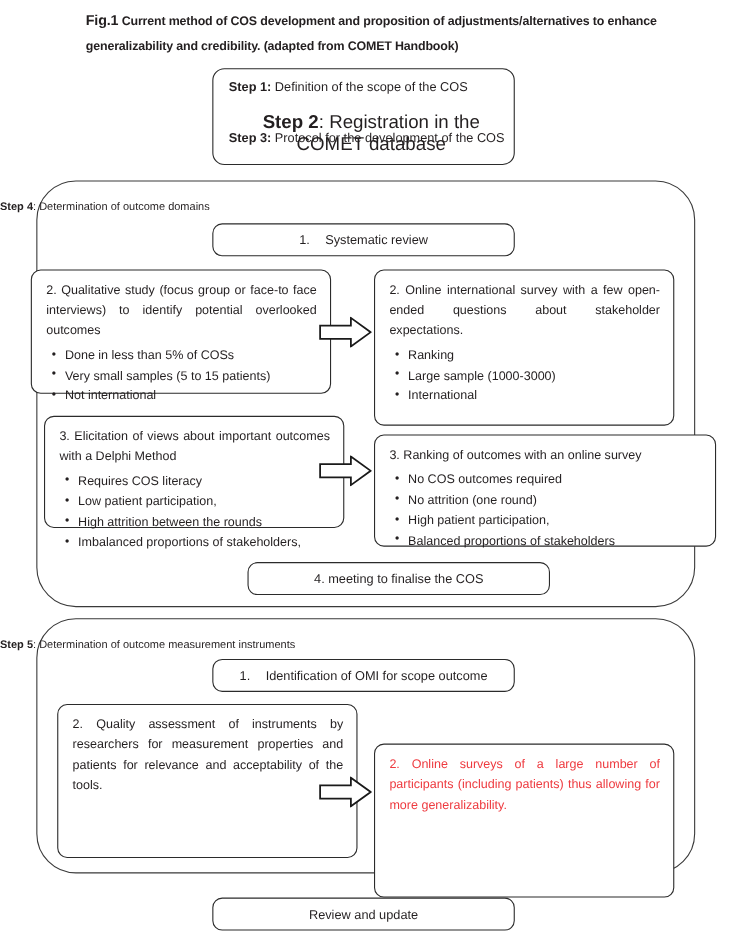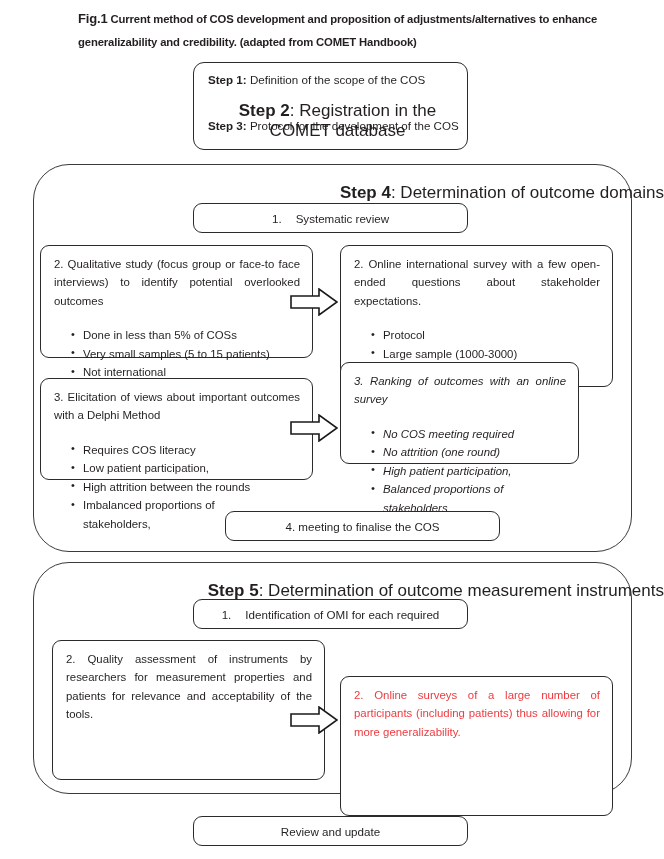--- a/index.html
+++ b/index.html
@@ -44,43 +44,43 @@
   .container-box {
     position: absolute;
     box-sizing: border-box;
     border: 1px solid #3a3a3a;
     border-radius: 36px;
     background: #ffffff;
   }
   .step-head {
     position: absolute;
     left: 0;
-    right: 0;
-    text-align: right;
-    font-size: 17px;
+    right: 16px;
+    text-align: left;
+    font-size: 10px;
     color: #231f20;
   }
   .step-head b { font-weight: bold; }
 
   .body-box-text {
     position: absolute;
     left: 13px;
     right: 12px;
     top: 9px;
     font-size: 11.4px;
     line-height: 1.62;
     text-align: justify;
     text-justify: inter-word;
     color: #231f20;
   }
   .body-box-text.red { color: #ee3a3f; }
 
   ul.bullets {
     list-style: none;
-    margin: 16px;
+    margin: 4px;
     padding: 0;
   }
   ul.bullets li {
     position: relative;
     padding-left: 13px;
     text-align: left;
     font-size: 11.4px;
     line-height: 1.62;
   }
   ul.bullets li::before {
@@ -138,42 +138,42 @@
   <b>Step 4</b><span>: Determination of outcome domains</span>
 </div>
 
 <div class="rbox" style="left:193px; top:203px; width:275px; height:30px;">
   <div class="inner-label">
     <span class="num">1.</span>
     <span>Systematic review</span>
   </div>
 </div>
 
-<div class="rbox" style="left:40px; top:245px; width:273px; height:113px;">
+<div class="rbox" style="left:28px; top:245px; width:273px; height:113px;">
   <div class="body-box-text">
     <p class="para">2. Qualitative study (focus group or face-to face interviews) to identify potential overlooked outcomes</p>
     <ul class="bullets">
       <li>Done in less than 5% of COSs</li>
       <li>Very small samples (5 to 15 patients)</li>
       <li>Not international</li>
     </ul>
   </div>
 </div>
 
 <div class="block-arrow" style="left:290px; top:288px;">
   <svg width="48" height="28" viewBox="0 0 48 28">
     <polygon points="1,8 29,8 29,1 47,14 29,27 29,20 1,20" fill="#ffffff" stroke="#1a1a1a" stroke-width="1.6"></polygon>
   </svg>
 </div>
 
 <div class="rbox" style="left:340px; top:245px; width:273px; height:142px;">
   <div class="body-box-text">
     <p class="para">2. Online international survey with a few open-ended questions about stakeholder expectations.</p>
     <ul class="bullets">
-      <li>Protocol</li>
+      <li>Ranking</li>
       <li>Large sample (1000-3000)</li>
       <li>International</li>
     </ul>
   </div>
 </div>
 
 <div class="rbox" style="left:40px; top:378px; width:273px; height:102px;">
   <div class="body-box-text">
     <p class="para">3. Elicitation of views about important outcomes with a Delphi Method</p>
     <ul class="bullets">
@@ -184,46 +184,46 @@
     </ul>
   </div>
 </div>
 
 <div class="block-arrow" style="left:290px; top:414px;">
   <svg width="48" height="28" viewBox="0 0 48 28">
     <polygon points="1,8 29,8 29,1 47,14 29,27 29,20 1,20" fill="#ffffff" stroke="#1a1a1a" stroke-width="1.6"></polygon>
   </svg>
 </div>
 
-<div class="rbox" style="left:340px; top:362px; width:239px; height:102px;font-style:italic;">
+<div class="rbox" style="left:340px; top:395px; width:311px; height:102px;">
   <div class="body-box-text">
     <p class="para">3. Ranking of outcomes with an online survey</p>
     <ul class="bullets">
-      <li>No COS meeting required</li>
+      <li>No COS outcomes required</li>
       <li>No attrition (one round)</li>
       <li>High patient participation,</li>
       <li>Balanced proportions of stakeholders</li>
     </ul>
   </div>
 </div>
 
 <div class="rbox" style="left:193px; top:511px; width:275px; height:30px;margin-left:32px;">
   <div class="inner-label">4. meeting to finalise the COS</div>
 </div>
 
 <div class="container-box" style="left:33px; top:562px; width:599px; height:232px;"></div>
 
 <div class="step-head" style="top:581px;">
   <b>Step 5</b><span>: Determination of outcome measurement instruments</span>
 </div>
 
 <div class="rbox" style="left:193px; top:599px; width:275px; height:30px;">
   <div class="inner-label">
     <span class="num">1.</span>
-    <span>Identification of OMI for each required</span>
+    <span>Identification of OMI for scope outcome</span>
   </div>
 </div>
 
 <div class="rbox" style="left:40px; top:640px; width:273px; height:140px;margin-left:12px;">
   <div class="body-box-text">
     <p class="para">2. Quality assessment of instruments by researchers for measurement properties and patients for relevance and acceptability of the tools.</p>
   </div>
 </div>
 
 <div class="block-arrow" style="left:290px; top:706px;">

